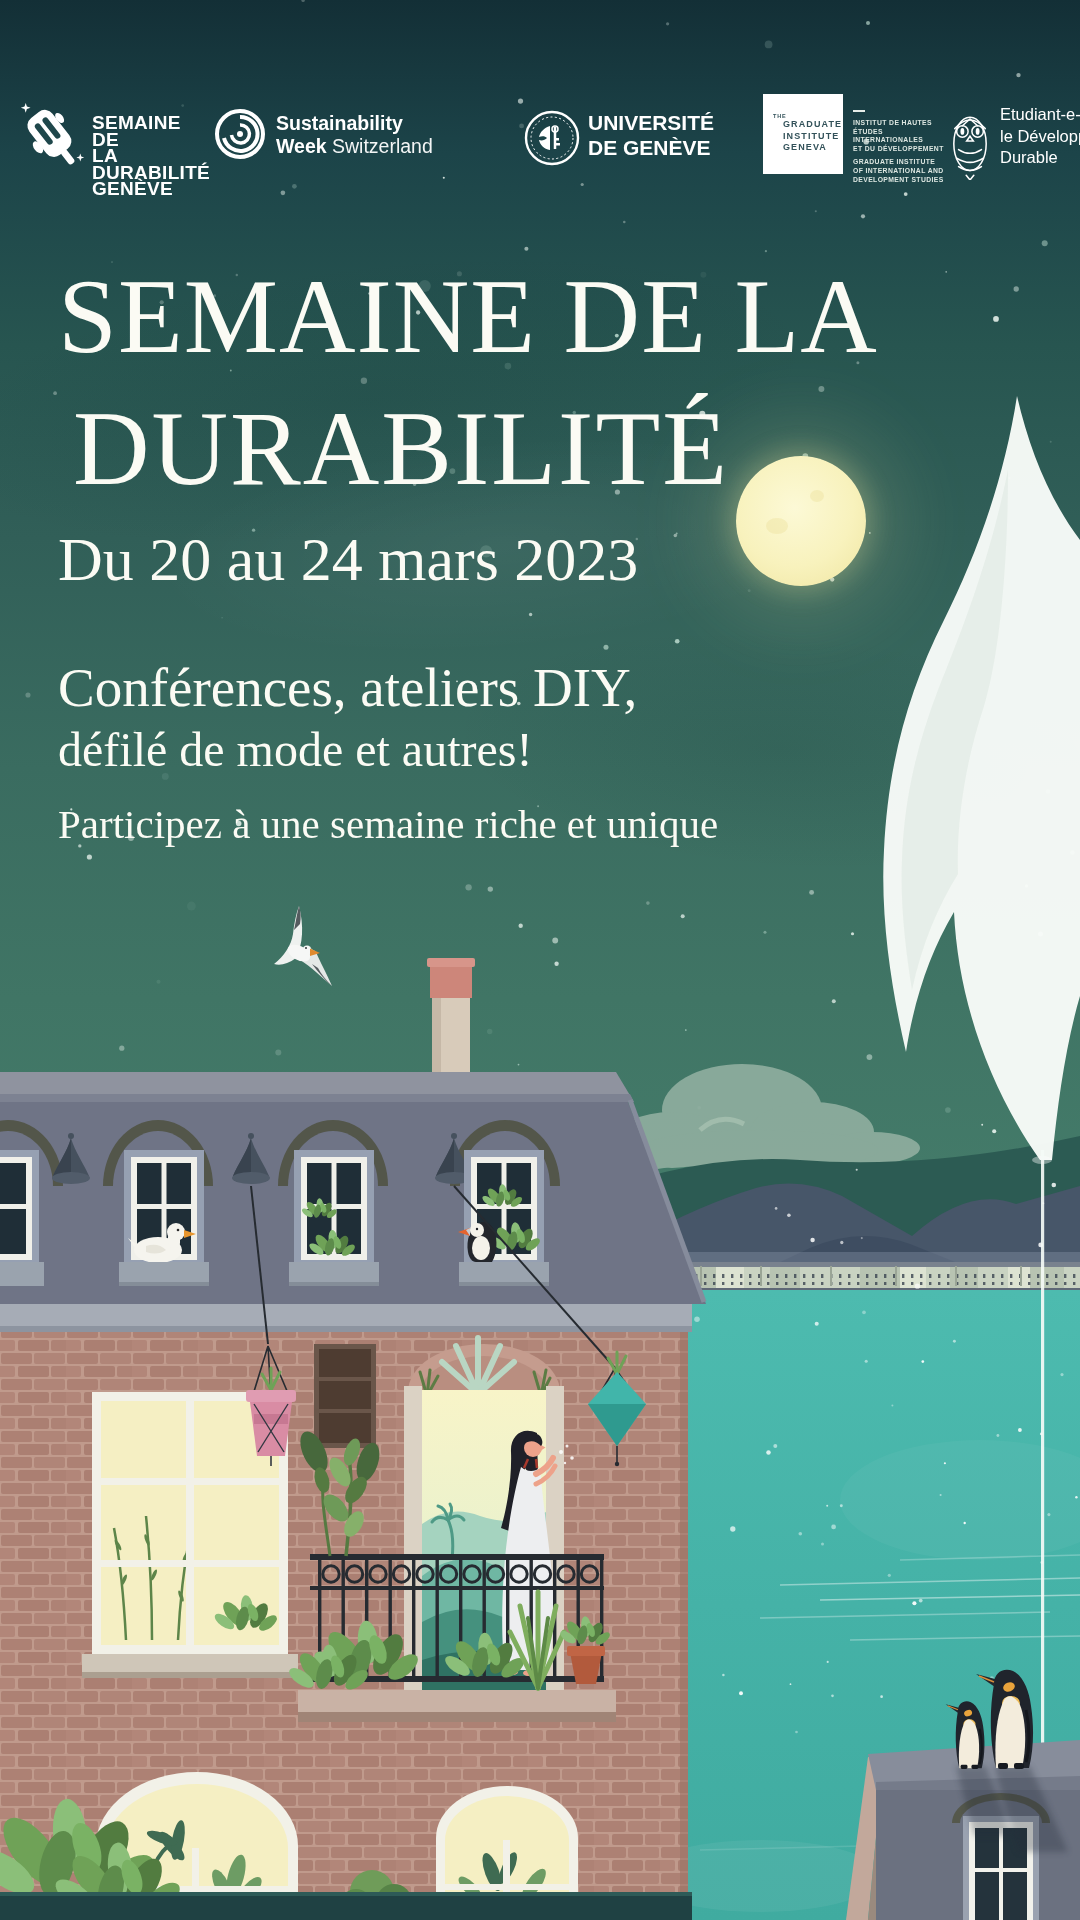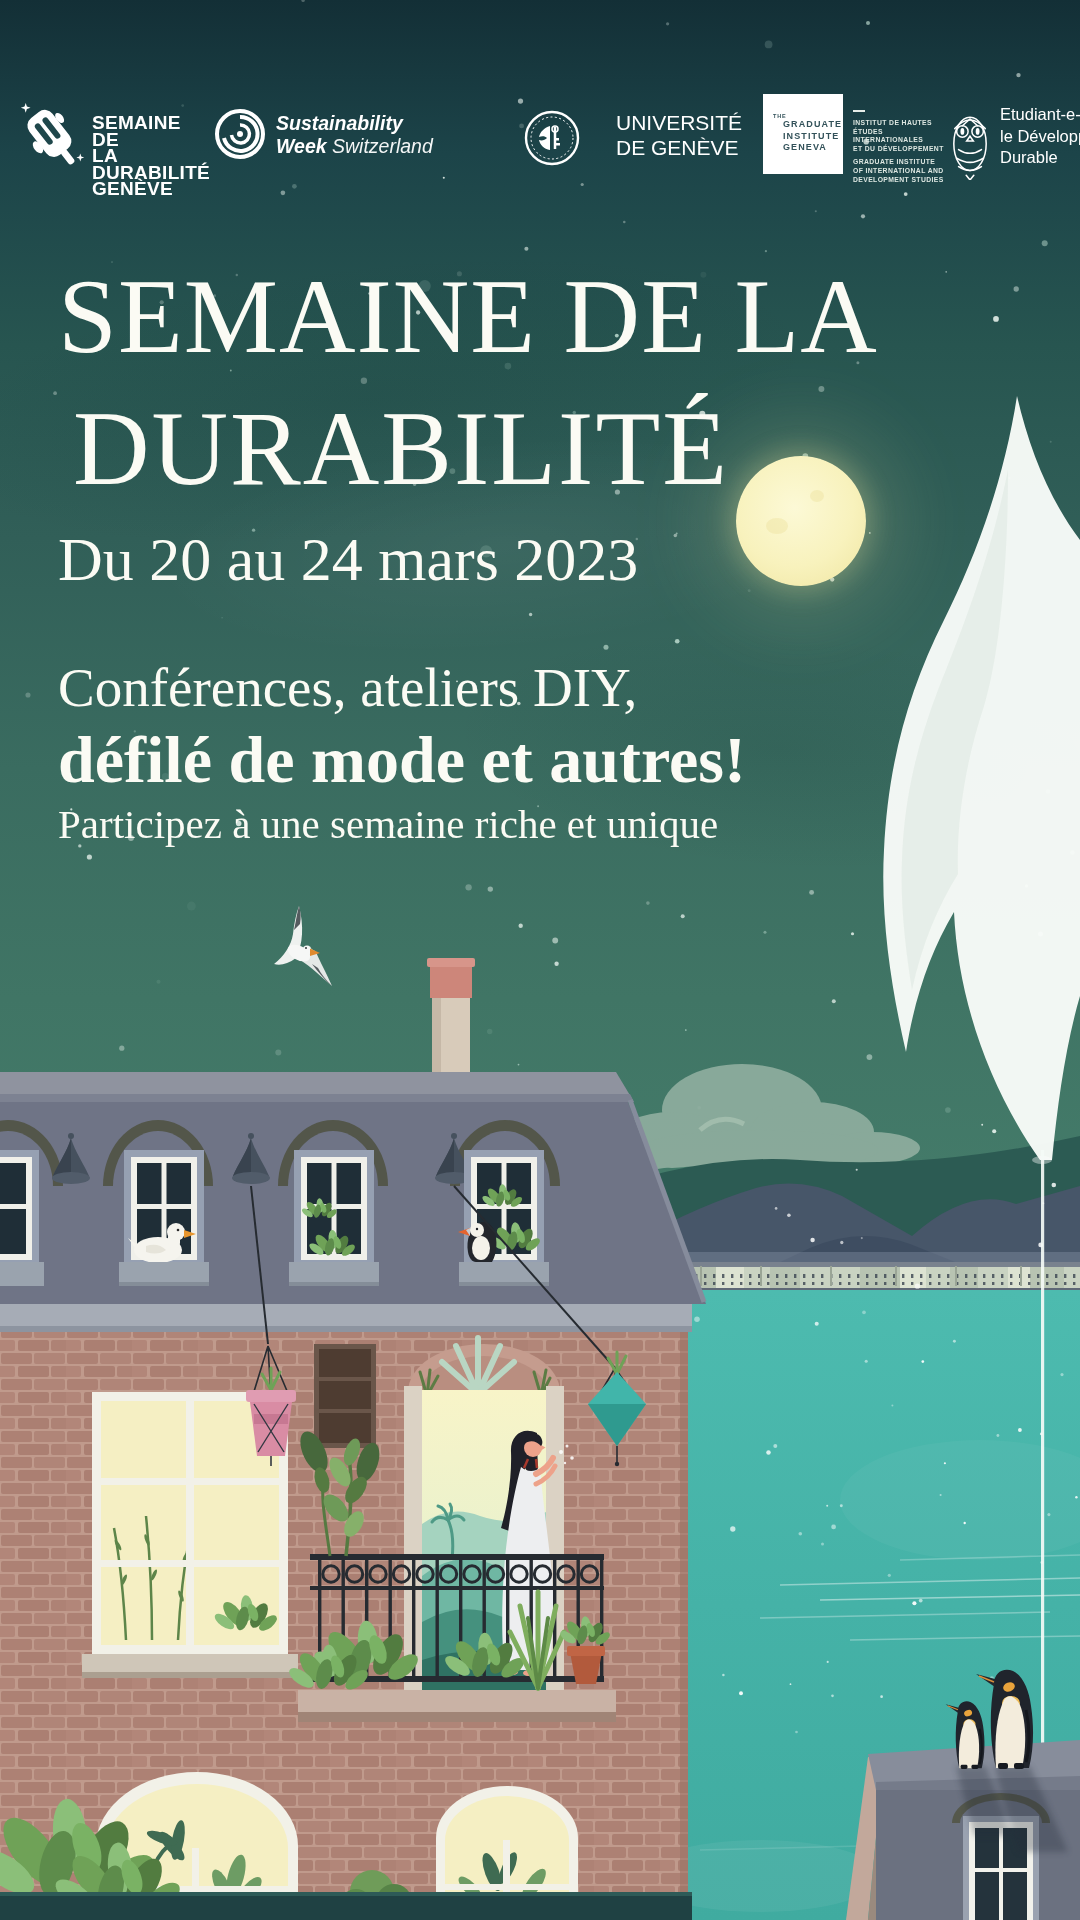--- a/index.html
+++ b/index.html
@@ -18,32 +18,32 @@
   .crater{position:absolute;border-radius:50%;background:#eee3a0;opacity:.45;}
   .cr1{left:30px;top:62px;width:22px;height:16px;}
   .cr2{left:74px;top:34px;width:14px;height:12px;}
   .scene{position:absolute;left:0;top:0;z-index:2;}
   .hero{position:absolute;left:0;top:0;width:100%;height:100%;z-index:5;pointer-events:none;}
   .hero span{position:absolute;left:58px;white-space:nowrap;font-family:"Liberation Serif",serif;color:var(--text,#fbfbf4);}
   .t1{top:256px;font-size:106px;font-weight:400;letter-spacing:1px;}
   .t2{top:388px;font-size:106px;font-weight:400;letter-spacing:2px;margin-left:15px;}
   .date{top:524px;font-size:62px;font-weight:400;}
   .g1{top:656px;font-size:55px;font-weight:400;}
-  .g2{top:722px;font-size:66px;font-weight:700;}
+  .g2{top:722px;font-size:48px;font-weight:400;}
   .b1{top:800px;font-size:41px;font-weight:400;}
   .b2{top:858px;font-size:41px;font-weight:400;}
   .logos{position:absolute;left:0;top:0;width:100%;z-index:6;}
   .logos *{color:#fff;}
   .lg{position:absolute;}
   .sdg-txt{position:absolute;left:92px;top:20px;font-size:19px;font-weight:700;line-height:16.5px;letter-spacing:.3px;}
   .sdg-txt span{display:block;}
-  .sws-txt{position:absolute;left:276px;top:14px;font-size:19.5px;line-height:23px;font-style:italic;}
+  .sws-txt{position:absolute;left:276px;top:14px;font-size:19.5px;line-height:23px;}
   .sws-b{font-weight:700;}
   .sws-l{font-weight:400;opacity:.95;}
-  .unige-txt{position:absolute;left:588px;top:12px;font-size:21px;font-weight:400;line-height:25px;margin-left:28px;}
+  .unige-txt{position:absolute;left:588px;top:12px;font-size:21px;font-weight:700;line-height:25px;}
   .unige-txt span{display:block;}
   .iheid-sq{position:absolute;left:763px;top:0;width:80px;height:80px;background:#fff;box-sizing:border-box;padding:20px 0 0 10px;}
   .iheid-sq span{display:block;color:#33525a;font-weight:700;}
   .iheid-sq .the{font-size:5.5px;letter-spacing:.8px;margin-left:0;line-height:5px;}
   .iheid-sq .sq{font-size:9px;letter-spacing:1.1px;line-height:11.5px;margin-left:10px;}
   .iheid-annex{position:absolute;left:853px;top:16px;}
   .iheid-dash{width:12px;height:2px;background:#e6ede8;margin-bottom:7px;}
   .iheid-annex span{display:block;font-size:6.8px;font-weight:700;line-height:8.6px;letter-spacing:.4px;color:#dde7e2;}
   .iheid-annex .gap{height:5px;}
   .edd-txt{position:absolute;left:1000px;top:8px;font-size:16.5px;font-weight:400;line-height:21.5px;}

